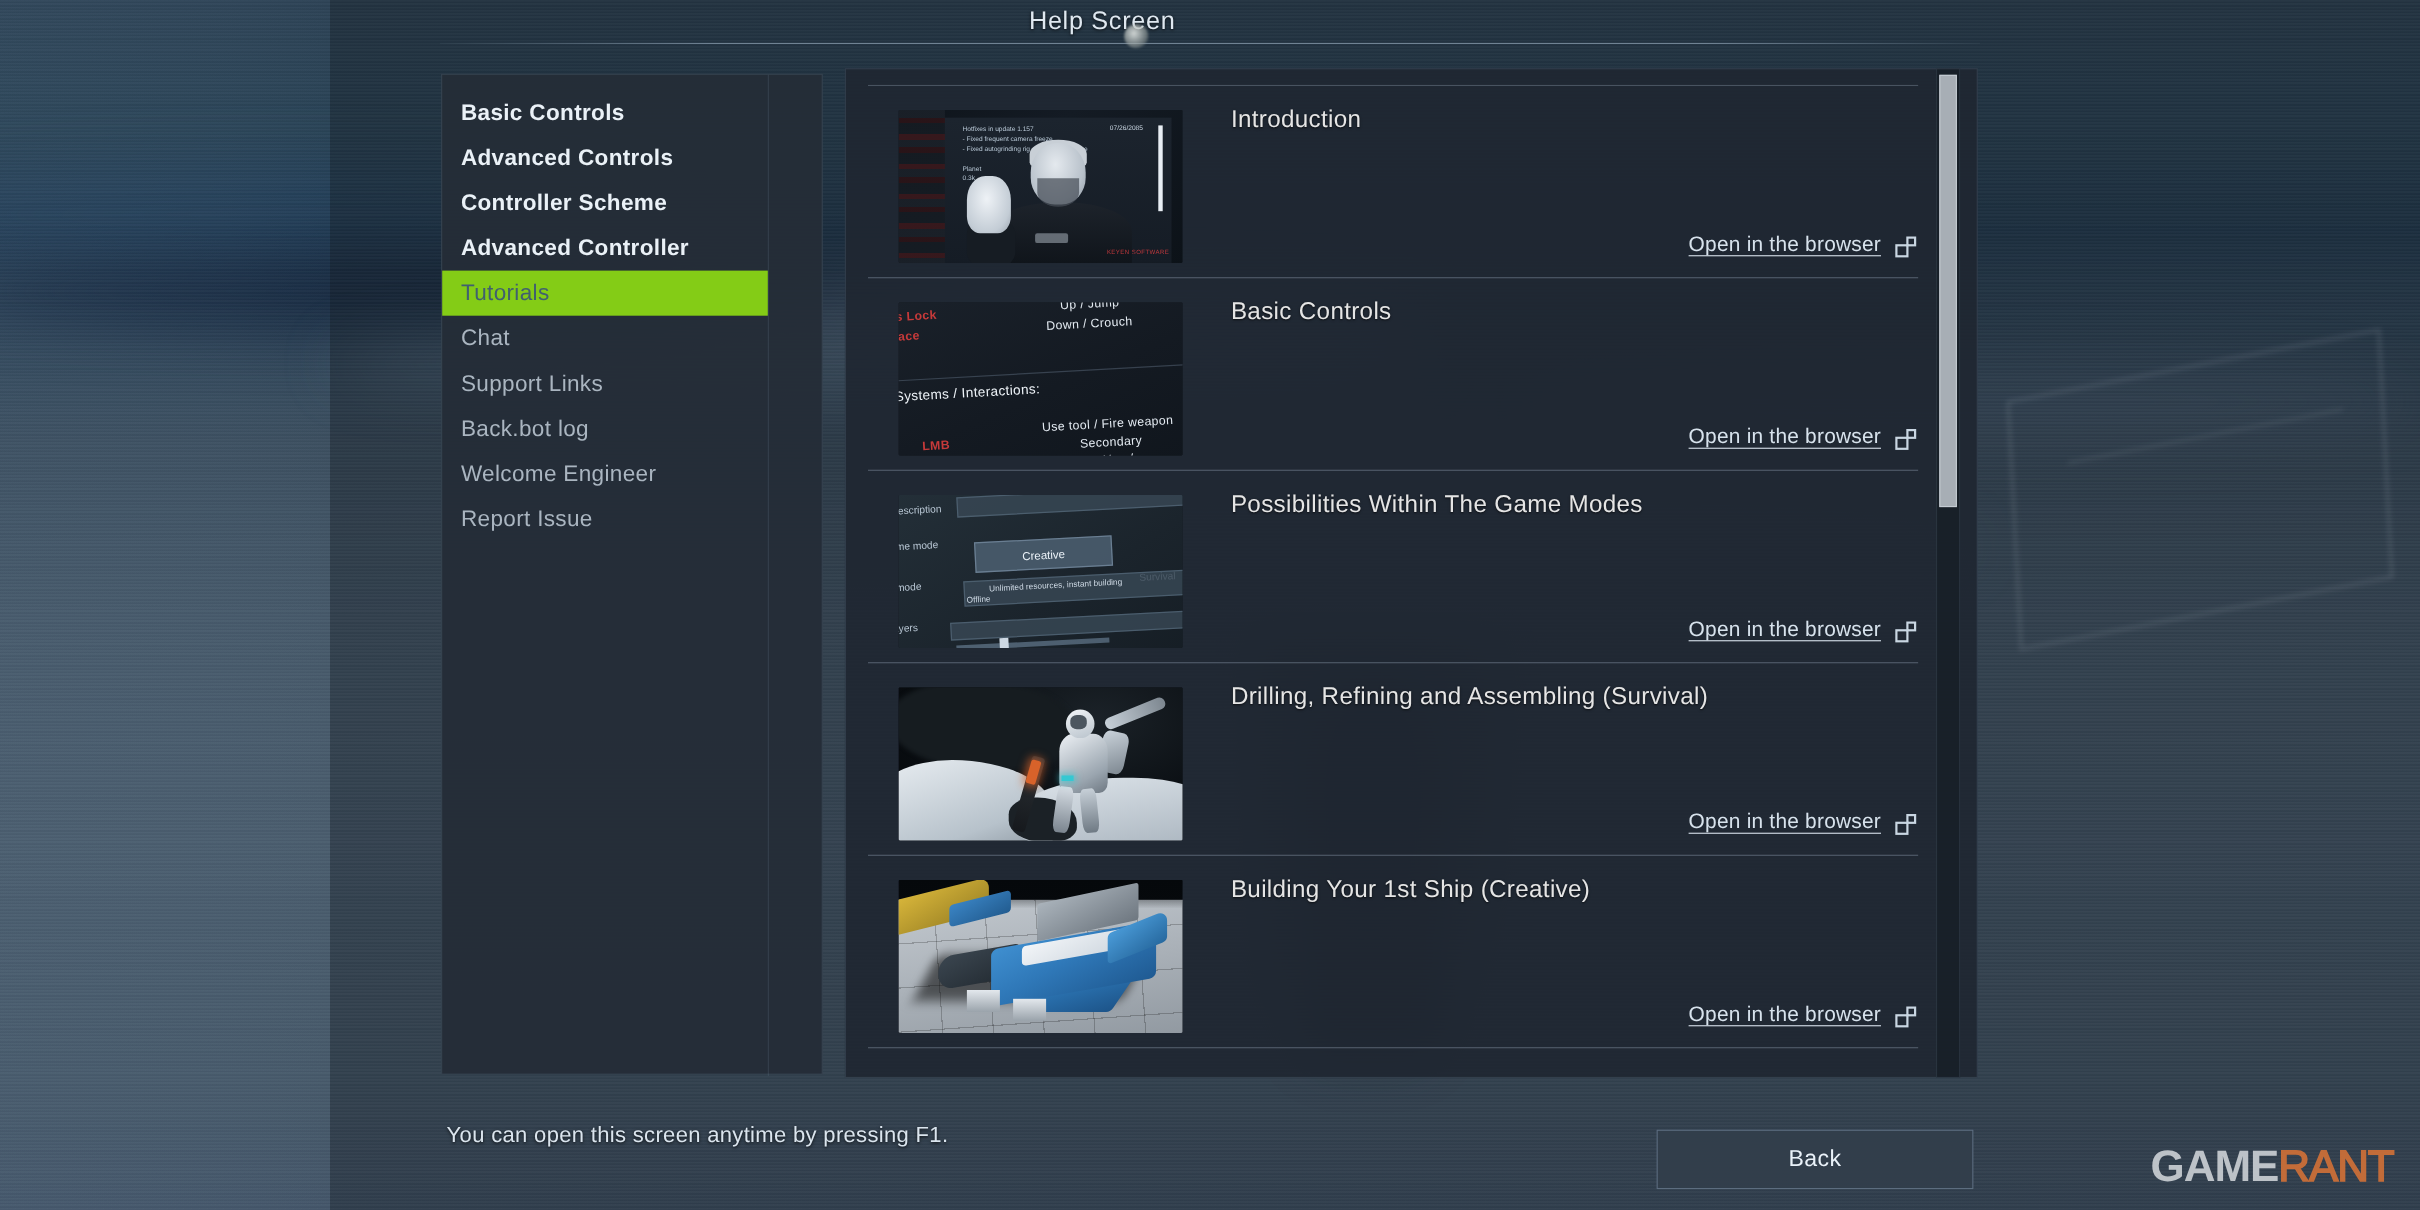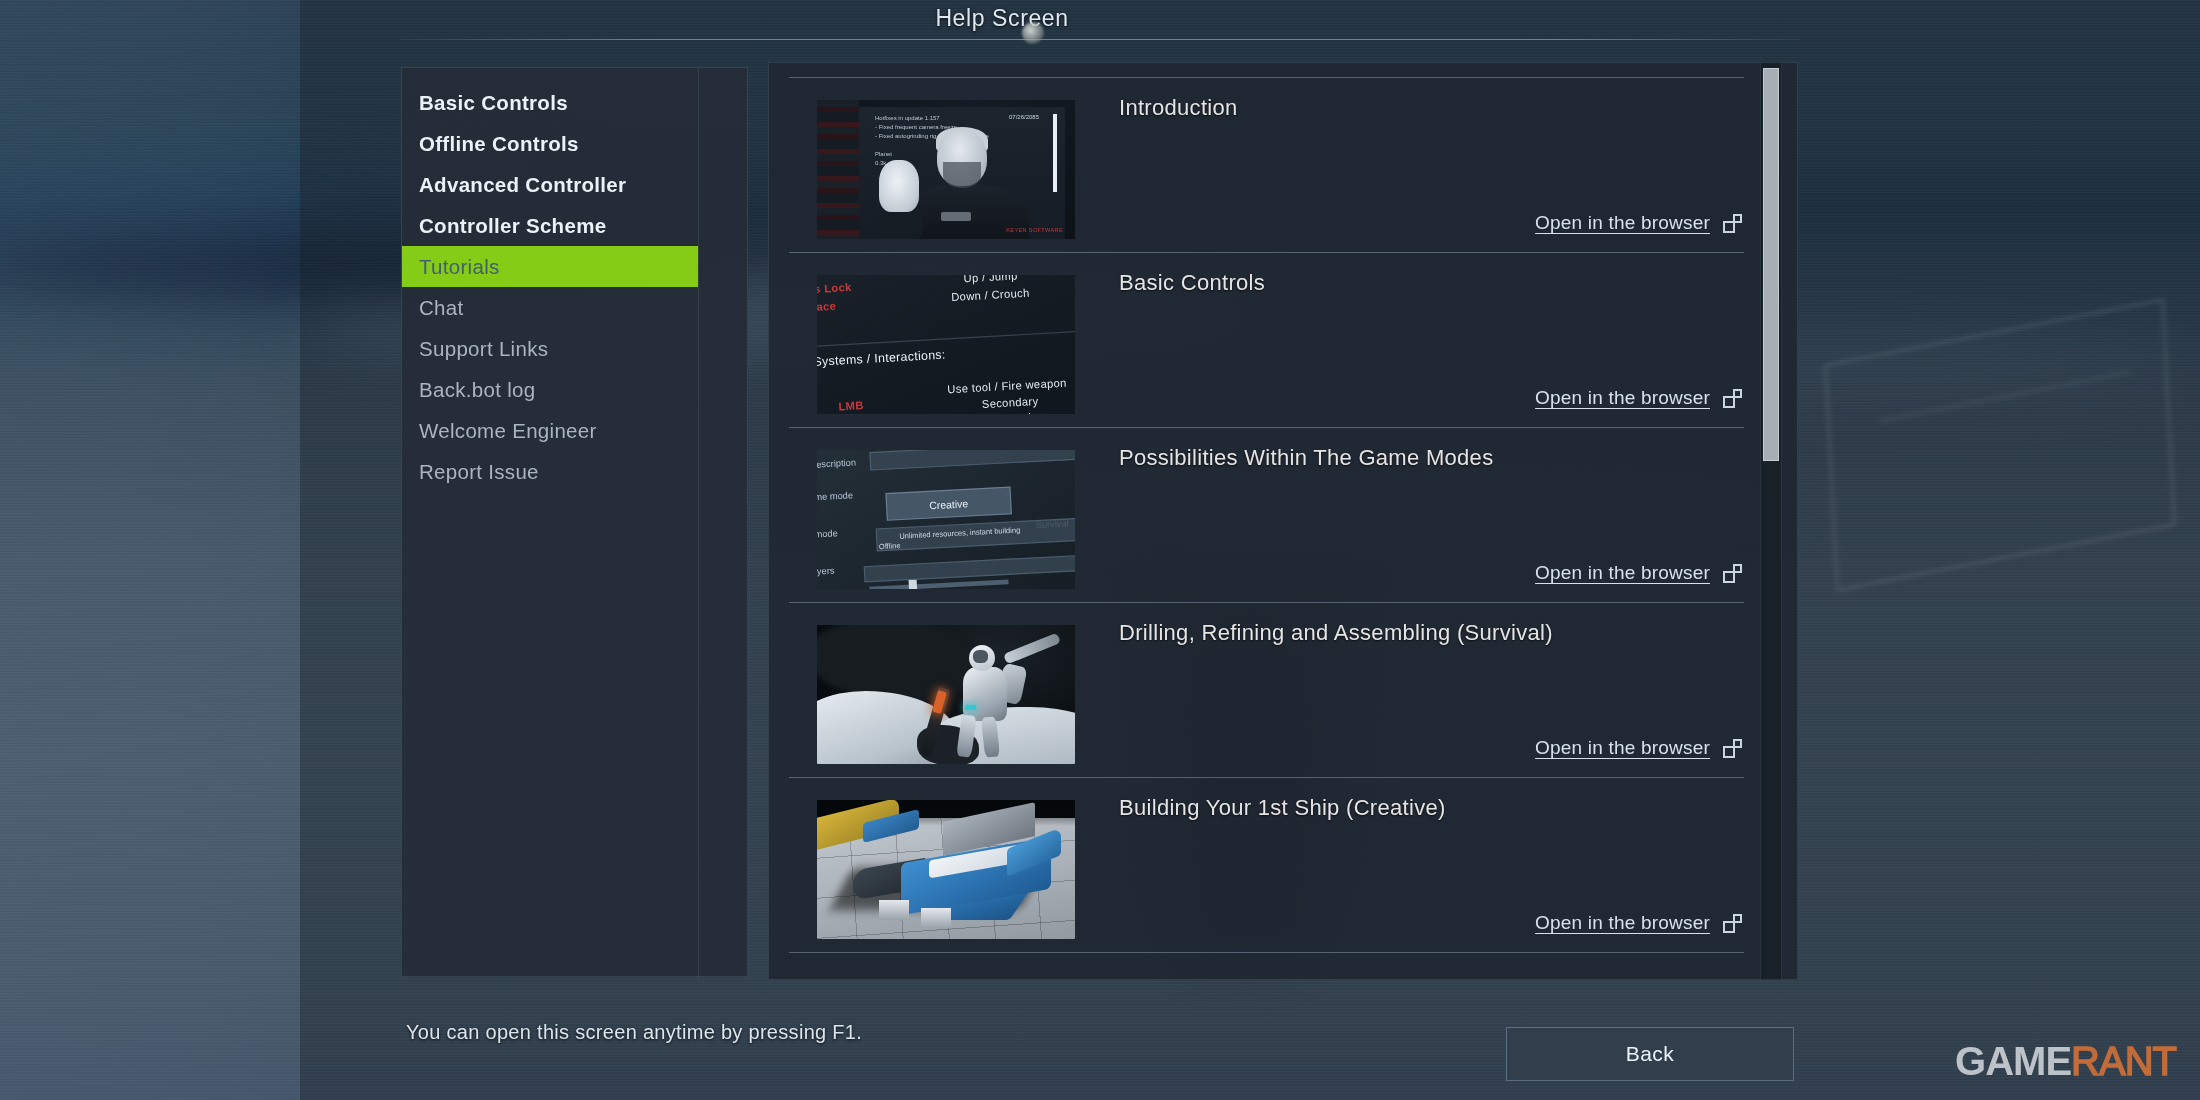--- a/index.html
+++ b/index.html
@@ -205,21 +205,21 @@
     font-size: 22px;
     letter-spacing: .3px;
     color: #e5e5e5;
     text-shadow: 0 1px 2px rgba(0,0,0,.7);
     white-space: nowrap;
   }
   .tut-link-wrap {
     position: absolute;
     right: 2px; bottom: 18px;
     display: flex;
-    align-items: center;
+    align-items: flex-end;
     gap: 13px;
     cursor: pointer;
   }
   .tut-link {
     font-size: 19px;
     color: #d7e2ec;
     text-decoration: underline;
     text-underline-offset: 4px;
     letter-spacing: .2px;
     white-space: nowrap;
@@ -584,23 +584,23 @@
 <div id="header">
   <div id="screen-title">Help Screen</div>
   <div id="header-rule"></div>
   <div id="header-dot"></div>
 </div>
 
 <div id="sidebar">
   <div id="sidebar-inner-line"></div>
   <div id="sidebar-list">
       <div class="side-item bright">Basic Controls</div>
-      <div class="side-item bright">Offline Controls</div>
+      <div class="side-item bright">Advanced Controls</div>
+      <div class="side-item bright">Controller Scheme</div>
       <div class="side-item bright">Advanced Controller</div>
-      <div class="side-item bright">Controller Scheme</div>
       <div class="side-item dim active">Tutorials</div>
       <div class="side-item dim">Chat</div>
       <div class="side-item dim">Support Links</div>
       <div class="side-item dim">Back.bot log</div>
       <div class="side-item dim">Welcome Engineer</div>
       <div class="side-item dim">Report Issue</div>
     </div>
 </div>
 
 <div id="content-panel">

